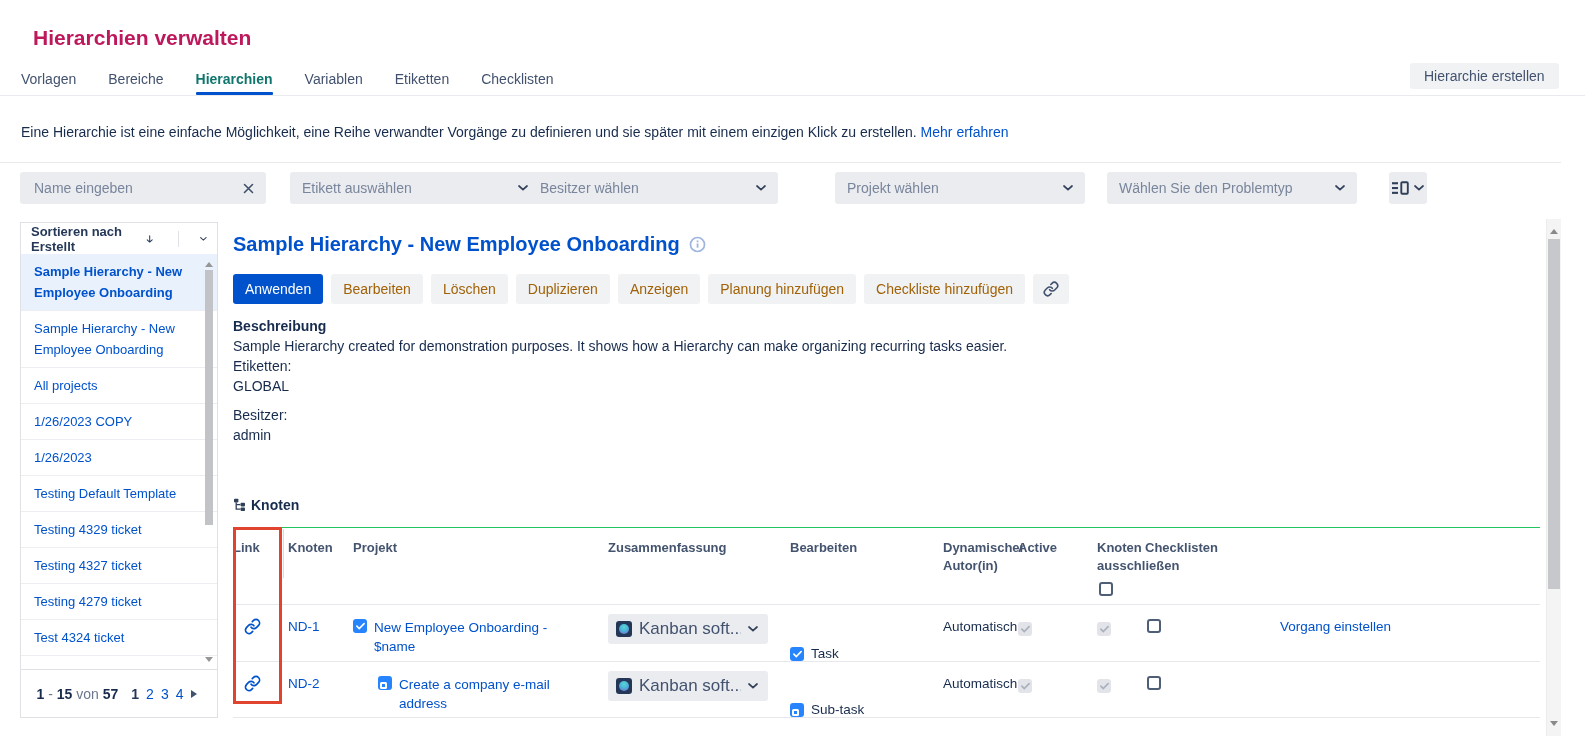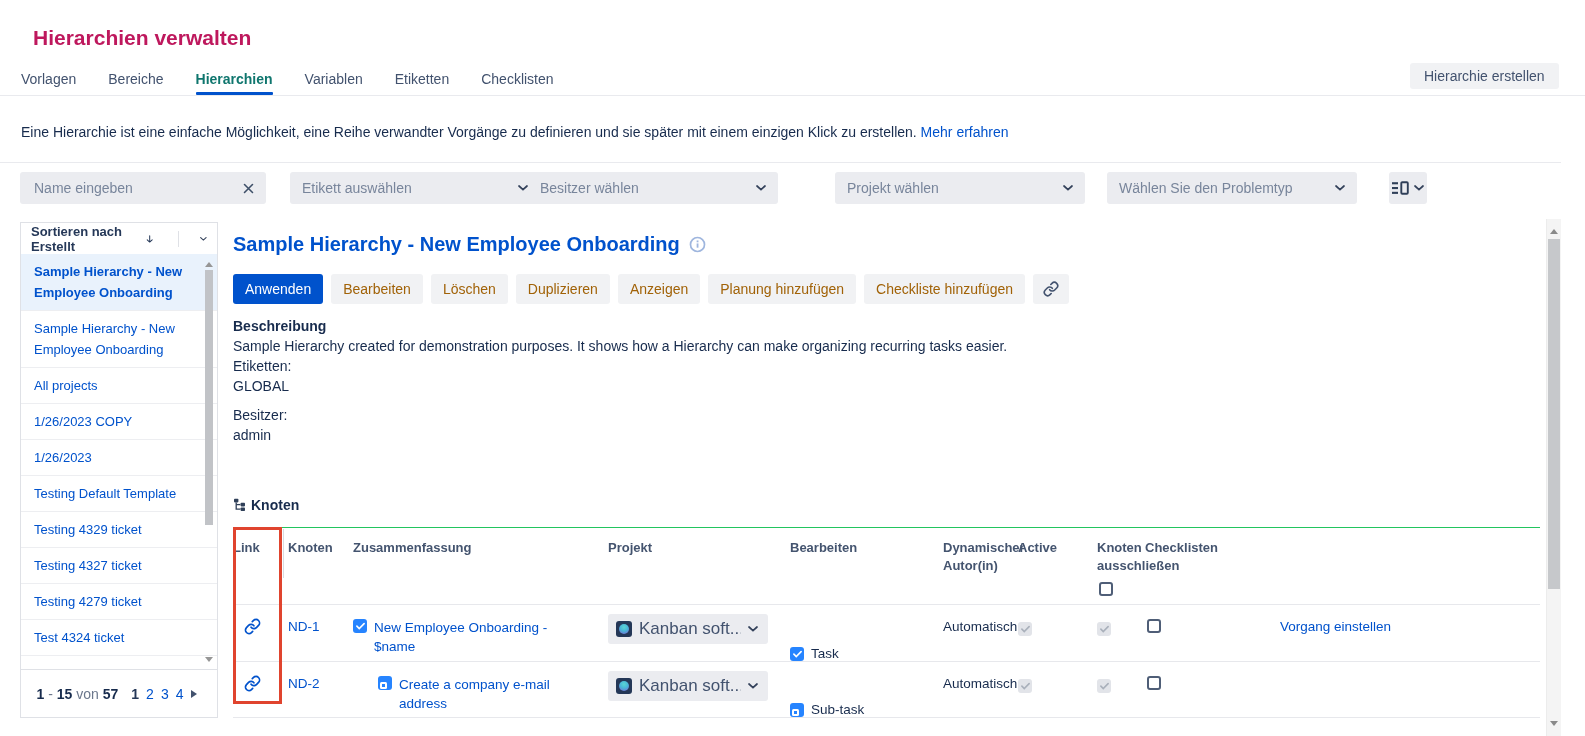--- a/index.html
+++ b/index.html
@@ -266,22 +266,22 @@
       <rect x="7.6" y="4.8" width="4.4" height="3.6" rx="0.8" fill="#2f3f58"></rect>
       <rect x="7.6" y="9.4" width="4.4" height="3.6" rx="0.8" fill="#2f3f58"></rect>
     </svg>
   <span>Knoten</span>
 </div>
 
 <div class="ntable">
   <div class="trow thead">
     <div class="hc">Link</div>
     <div class="hc">Knoten</div>
+    <div class="hc">Projekt</div>
     <div class="hc">Zusammenfassung</div>
-    <div class="hc">Projekt</div>
     <div class="hc">Bearbeiten</div>
     <div class="hc">Dynamischer Autor(in)</div>
     <div class="hc">Active</div>
     <div class="hc">
       <span>Knoten ausschließen</span>
       <span class="cb empty hcb"></span>
     </div>
     <div class="hc">Checklisten</div>
   </div>
 

